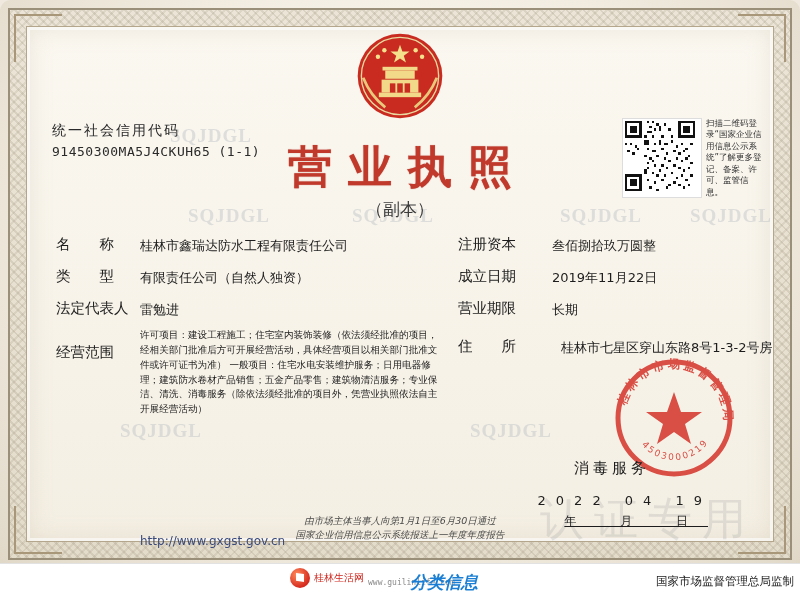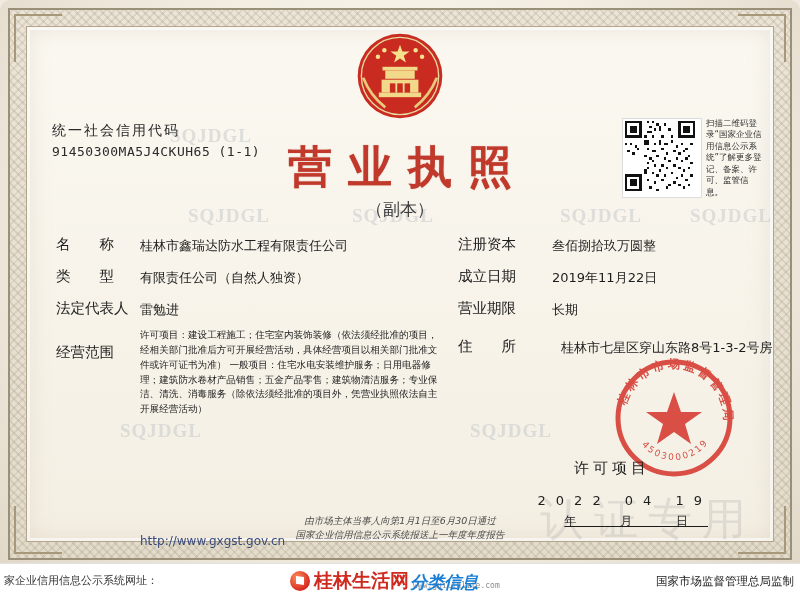--- a/index.html
+++ b/index.html
@@ -256,22 +256,22 @@
   }
   .bb-logo .dot::after {
     content: "";
     position: absolute;
     left: 6px; top: 5px;
     width: 8px; height: 9px;
     background: #fff;
     clip-path: polygon(0 0, 100% 12%, 100% 100%, 0 86%);
   }
   .bb-logo .name {
-    font-size: 19px;
-    font-weight: bold;
+    font-size: 10px;
+    font-weight: normal;
     color: #cf2a20;
     font-family: "DejaVu Sans", sans-serif;
   }
   .bb-logo .sub {
     font-size: 8px;
     color: #8a8a8a;
     font-family: "DejaVu Sans Mono", monospace;
     margin-top: 9px;
   }
   .bb-cat {
@@ -473,33 +473,32 @@
         <polygon points="64,38 71,58 92,58 75,70 81,90 64,78 47,90 53,70 36,58 57,58" fill="#d32b22"></polygon>
         <text font-size="12" fill="#d32b22" font-family="'DejaVu Sans',sans-serif" font-weight="bold" letter-spacing="3">
           <textPath href="#arcTop" startOffset="8%">桂林市市场监督管理局</textPath>
         </text>
         <text font-size="9" fill="#d32b22" font-family="'DejaVu Sans',sans-serif" letter-spacing="2">
           <textPath href="#arcBot" startOffset="22%">4503000219</textPath>
         </text>
       </svg>
     </div>
 
-    <div class="reg-label">许可项目</div>
+    <div class="reg-label">消毒服务</div>
     <div class="reg-date">2022   04   19</div>
     <div class="reg-date-units">年 月 日</div>
 
     <div class="foot-center">
       <div>由市场主体当事人向第1月1日至6月30日通过</div>
       <div>国家企业信用信息公示系统报送上一年度年度报告</div>
     </div>
     <div class="foot-url">http://www.gxgst.gov.cn</div>
   </div>
 
   <div class="bottombar">
-    <div class="bb-left">家企业信用信息公示系统网址：</div>
     <div class="bb-logo">
       <span class="dot"></span>
       <span class="name">桂林生活网</span>
       <span class="sub">www.guilinlife.com</span>
     </div>
     <div class="bb-cat">分类信息</div>
     <div class="bb-right">国家市场监督管理总局监制</div>
   </div>
 
 </div>

